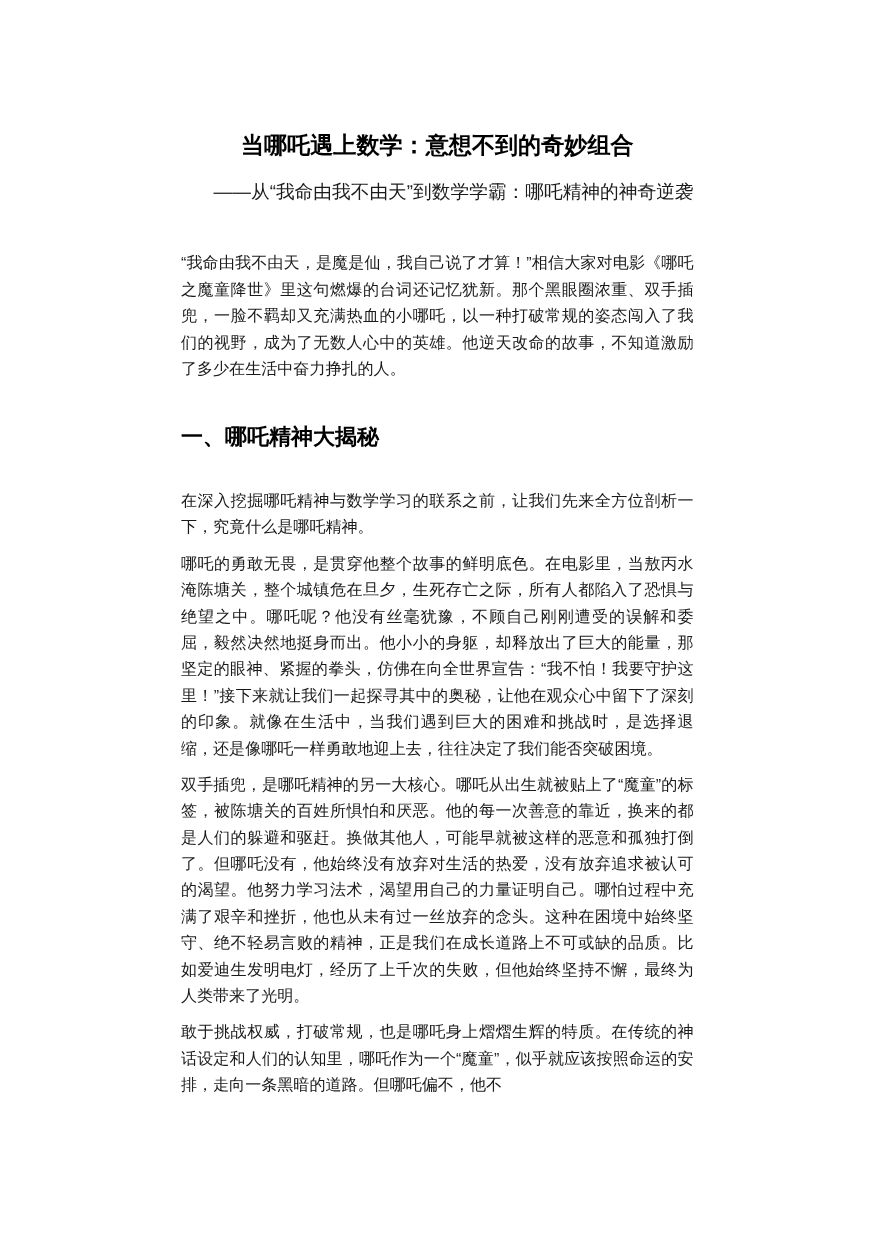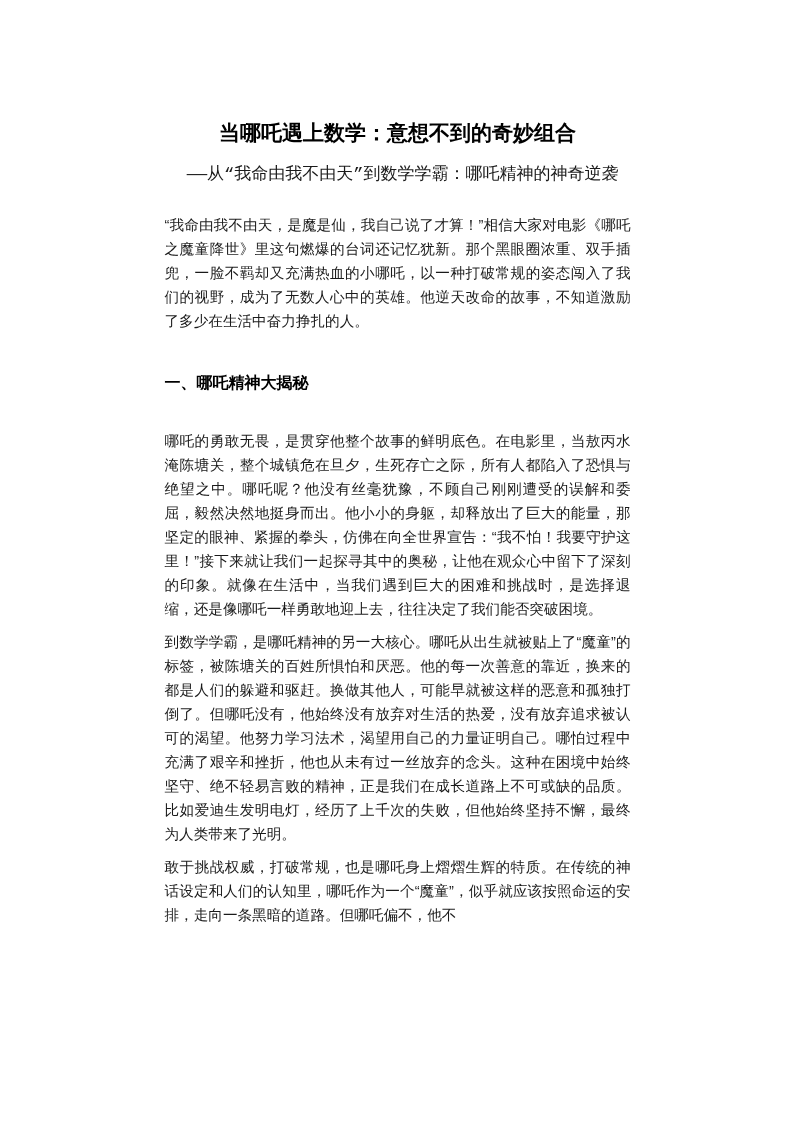--- a/index.html
+++ b/index.html
@@ -21,42 +21,41 @@
   }
   .doc-title {
     margin: 0;
     font-size: 21px;
     line-height: 29px;
     font-weight: 700;
     text-align: center;
     color: #000000;
   }
   .doc-subtitle {
-    margin: 16px 12px 0 0;
+    margin: 16px 0 0 0;
     font-size: 17px;
     line-height: 24px;
     font-weight: 400;
     text-align: right;
     color: #1a1a1a;
-    font-family: Liberation Mono, monospace;
   }
   .body-text {
     font-size: 14.6px;
     line-height: 24px;
     text-align: justify;
     margin: 0 0 9px 0;
     color: #1a1a1a;
     word-break: break-all;
   }
   .first-body {
-    margin-top: 26px;
+    margin-top: 41px;
   }
   .section-heading {
     margin: 36px 0 32px 0;
-    font-size: 16px;
+    font-size: 20px;
     line-height: 28px;
     font-weight: 700;
     text-align: left;
     color: #000000;
   }
   .last-body {
     margin-bottom: 16px;
   }
 </style>
 </head>
@@ -66,19 +65,20 @@
   <h1 class="doc-title">当哪吒遇上数学：意想不到的奇妙组合</h1>
 
   <p class="doc-subtitle">——从“我命由我不由天”到数学学霸：哪吒精神的神奇逆袭</p>
 
   <p class="body-text first-body">“我命由我不由天，是魔是仙，我自己说了才算！”相信大家对电影《哪吒之魔童降世》里这句燃爆的台词还记忆犹新。那个黑眼圈浓重、双手插兜，一脸不羁却又充满热血的小哪吒，以一种打破常规的姿态闯入了我们的视野，成为了无数人心中的英雄。他逆天改命的故事，不知道激励了多少在生活中奋力挣扎的人。</p>
 
 
 
   <h2 class="section-heading">一、哪吒精神大揭秘</h2>
 
+  <p class="body-text">在深入挖掘哪吒精神与数学学习的联系之前，让我们先来全方位剖析一下，究竟什么是哪吒精神。</p>
 
   <p class="body-text">哪吒的勇敢无畏，是贯穿他整个故事的鲜明底色。在电影里，当敖丙水淹陈塘关，整个城镇危在旦夕，生死存亡之际，所有人都陷入了恐惧与绝望之中。哪吒呢？他没有丝毫犹豫，不顾自己刚刚遭受的误解和委屈，毅然决然地挺身而出。他小小的身躯，却释放出了巨大的能量，那坚定的眼神、紧握的拳头，仿佛在向全世界宣告：“我不怕！我要守护这里！”接下来就让我们一起探寻其中的奥秘，让他在观众心中留下了深刻的印象。就像在生活中，当我们遇到巨大的困难和挑战时，是选择退缩，还是像哪吒一样勇敢地迎上去，往往决定了我们能否突破困境。</p>
 
-  <p class="body-text">到数学学霸，是哪吒精神的另一大核心。哪吒从出生就被贴上了“魔童”的标签，被陈塘关的百姓所惧怕和厌恶。他的每一次善意的靠近，换来的都是人们的躲避和驱赶。换做其他人，可能早就被这样的恶意和孤独打倒了。但哪吒没有，他始终没有放弃对生活的热爱，没有放弃追求被认可的渴望。他努力学习法术，渴望用自己的力量证明自己。哪怕过程中充满了艰辛和挫折，他也从未有过一丝放弃的念头。这种在困境中始终坚守、绝不轻易言败的精神，正是我们在成长道路上不可或缺的品质。比如爱迪生发明电灯，经历了上千次的失败，但他始终坚持不懈，最终为人类带来了光明。</p>
+  <p class="body-text">双手插兜，是哪吒精神的另一大核心。哪吒从出生就被贴上了“魔童”的标签，被陈塘关的百姓所惧怕和厌恶。他的每一次善意的靠近，换来的都是人们的躲避和驱赶。换做其他人，可能早就被这样的恶意和孤独打倒了。但哪吒没有，他始终没有放弃对生活的热爱，没有放弃追求被认可的渴望。他努力学习法术，渴望用自己的力量证明自己。哪怕过程中充满了艰辛和挫折，他也从未有过一丝放弃的念头。这种在困境中始终坚守、绝不轻易言败的精神，正是我们在成长道路上不可或缺的品质。比如爱迪生发明电灯，经历了上千次的失败，但他始终坚持不懈，最终为人类带来了光明。</p>
 
   <p class="body-text last-body">敢于挑战权威，打破常规，也是哪吒身上熠熠生辉的特质。在传统的神话设定和人们的认知里，哪吒作为一个“魔童”，似乎就应该按照命运的安排，走向一条黑暗的道路。但哪吒偏不，他不</p>
 </div>
 
 </body></html>

